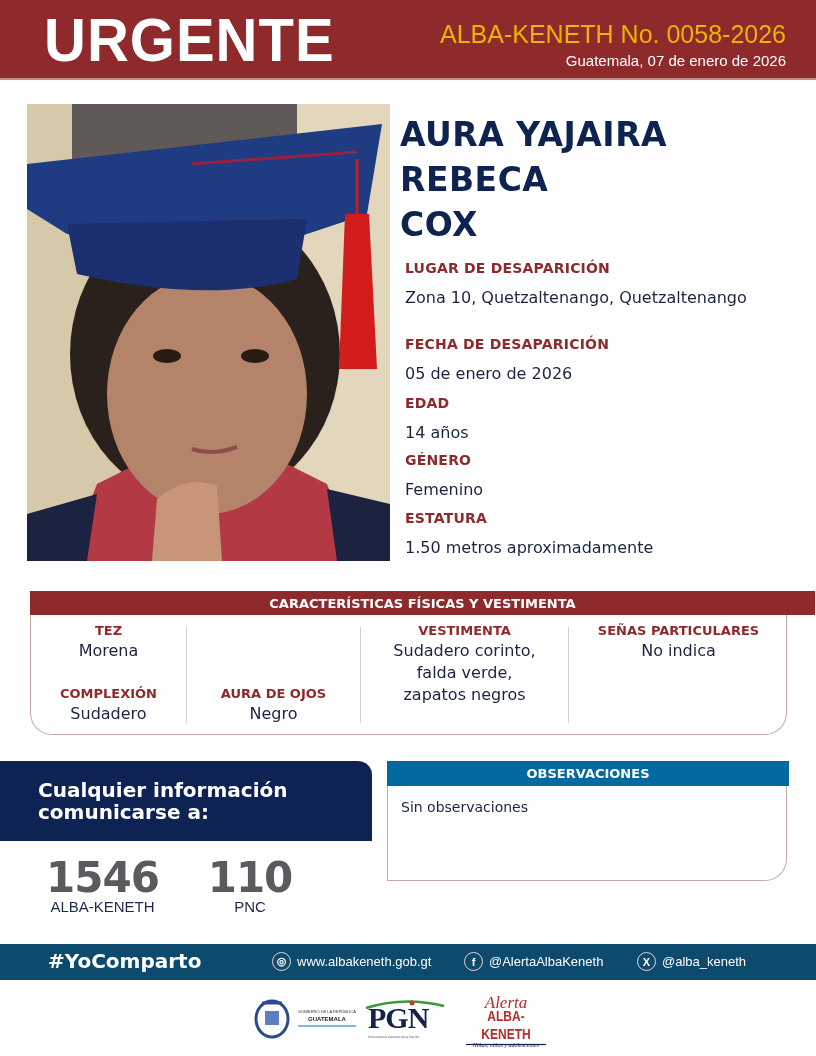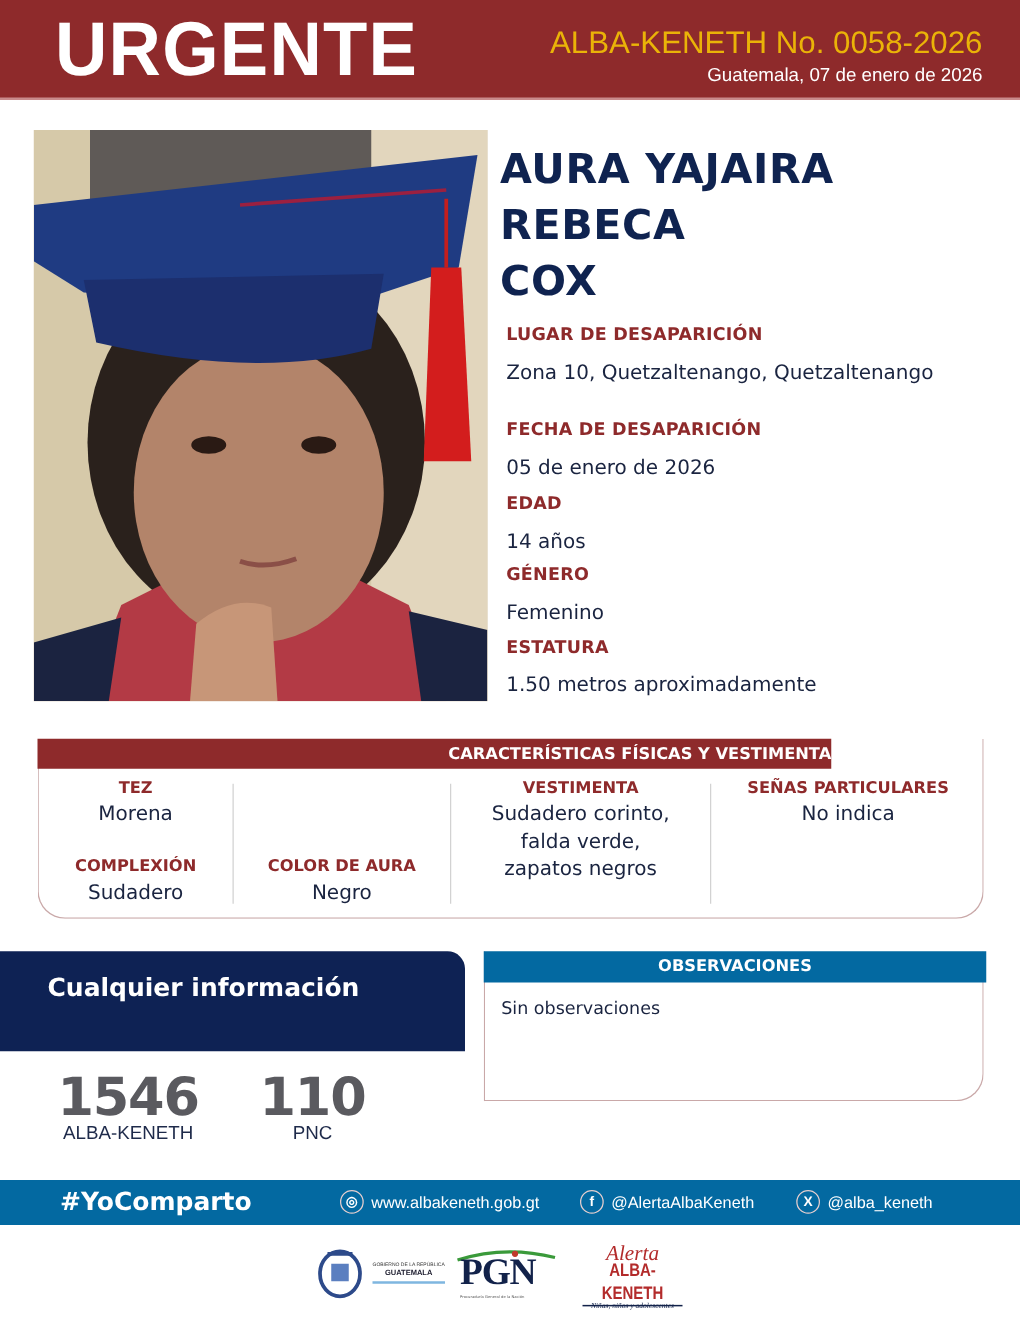--- a/index.html
+++ b/index.html
@@ -12,37 +12,37 @@
   .case-date { position: absolute; right: 30px; top: 52px; font-family: "Liberation Sans", sans-serif; font-size: 15px; color: #ffffff; }
 
   .photo { position: absolute; left: 27px; top: 104px; width: 363px; height: 457px; overflow: hidden; background: #d9cdb2; }
 
   .name { position: absolute; left: 400px; top: 112px; font-family: "DejaVu Sans", sans-serif; font-weight: 900; font-size: 33px; line-height: 45px; color: #0f2350; letter-spacing: 0.5px; }
   .info { position: absolute; left: 405px; width: 400px; }
   .info .lbl { font-family: "DejaVu Sans", sans-serif; font-weight: 700; font-size: 14px; color: #8e2a2b; letter-spacing: 0.2px; }
   .info .val { font-family: "DejaVu Sans", sans-serif; font-size: 16px; color: #1a2440; margin-top: 12px; }
 
   .chars { position: absolute; left: 30px; top: 591px; width: 757px; height: 144px; border: 1px solid #c9a8a8; border-top: none; border-radius: 0 0 22px 22px; }
-  .chars-head { position: absolute; left: -1px; top: 0; width: 635px; height: 24px; background: #8e2a2b; color: #fff; text-align: right; font-weight: 700; font-size: 13px; line-height: 25px; }
+  .chars-head { position: absolute; left: -1px; top: 0; width: 785px; height: 24px; background: #8e2a2b; color: #fff; text-align: center; font-weight: 700; font-size: 13px; line-height: 25px; }
   .col { position: absolute; top: 32px; text-align: center; }
   .col .lbl { font-weight: 700; font-size: 13px; color: #8e2a2b; }
   .col .val { font-size: 16px; color: #1a2440; margin-top: 2px; line-height: 22px; }
   .vdiv { position: absolute; top: 36px; width: 1px; height: 96px; background: #d2d2d2; }
 
   .contact-box { position: absolute; left: 0; top: 761px; width: 372px; height: 80px; background: #0e2254; border-radius: 0 14px 0 0; }
   .contact-text { position: absolute; left: 38px; top: 18px; color: #fff; font-family: "DejaVu Sans", sans-serif; font-weight: 700; font-size: 20px; line-height: 22px; }
   .phone { position: absolute; text-align: center; }
   .phone .num { font-family: "DejaVu Sans", sans-serif; font-weight: 900; font-size: 42px; color: #5a5a5f; letter-spacing: -1px; }
   .phone .org { font-family: "Liberation Sans", sans-serif; font-size: 15px; color: #1e2a4a; margin-top: -4px; }
 
   .obs { position: absolute; left: 387px; top: 761px; width: 400px; height: 120px; border: 1px solid #c9a8a8; border-top: none; border-radius: 0 0 22px 0; }
   .obs-head { position: absolute; left: -1px; top: 0; width: 402px; height: 25px; background: #0369a1; color: #fff; text-align: center; font-weight: 700; font-size: 13px; line-height: 26px; }
   .obs-text { position: absolute; left: 13px; top: 38px; font-size: 14px; color: #1a2440; }
 
-  .footer { position: absolute; left: 0; top: 944px; width: 816px; height: 36px; background: #0369a1; }
+  .footer { position: absolute; left: 0; top: 944px; width: 816px; height: 36px; background: #0c4a6e; }
   .hashtag { position: absolute; left: 48px; top: 5px; color: #fff; font-family: "DejaVu Sans", sans-serif; font-weight: 700; font-size: 20px; }
   .social { position: absolute; top: 8px; color: #fff; font-family: "Liberation Sans", sans-serif; font-size: 13px; display: flex; align-items: center; gap: 6px; }
   .social .ic { width: 19px; height: 19px; border-radius: 50%; border: 1.5px solid #e6cfcf; display: inline-flex; align-items: center; justify-content: center; font-size: 11px; color: #fff; font-weight: 700; }
 
   .logos { position: absolute; top: 995px; left: 0; width: 816px; height: 50px; }
   .logo { position: absolute; top: 0; }
 </style>
 </head>
 <body>
 
@@ -114,21 +114,21 @@
     <div class="lbl">TEZ</div>
     <div class="val">Morena</div>
   </div>
   <div class="col" style="left:0; width:155px; top:95px;">
     <div class="lbl">COMPLEXIÓN</div>
     <div class="val">Sudadero</div>
   </div>
   <div class="vdiv" style="left:155px;"></div>
 
   <div class="col" style="left:156px; width:173px; top:95px;">
-    <div class="lbl">COLOR DE AURA</div>
+    <div class="lbl">AURA DE OJOS</div>
     <div class="val">Negro</div>
   </div>
   <div class="vdiv" style="left:329px;"></div>
 
   <div class="col" style="left:330px; width:207px;">
     <div class="lbl">VESTIMENTA</div>
     <div class="val">Sudadero corinto,</div>
     <div class="val" style="margin-top:0;">falda verde,</div>
     <div class="val" style="margin-top:0;">zapatos negros</div>
   </div>
@@ -136,20 +136,21 @@
 
   <div class="col" style="left:538px; width:219px;">
     <div class="lbl">SEÑAS PARTICULARES</div>
     <div class="val">No indica</div>
   </div>
 </div>
 
 <div class="contact-box">
   <div class="contact-text">
     <div>Cualquier información</div>
+    <div>comunicarse a:</div>
   </div>
 </div>
 <div class="phone" style="left:40px; top:853px; width:125px;">
   <div class="num">1546</div>
   <div class="org">ALBA-KENETH</div>
 </div>
 <div class="phone" style="left:205px; top:853px; width:90px;">
   <div class="num">110</div>
   <div class="org">PNC</div>
 </div>

